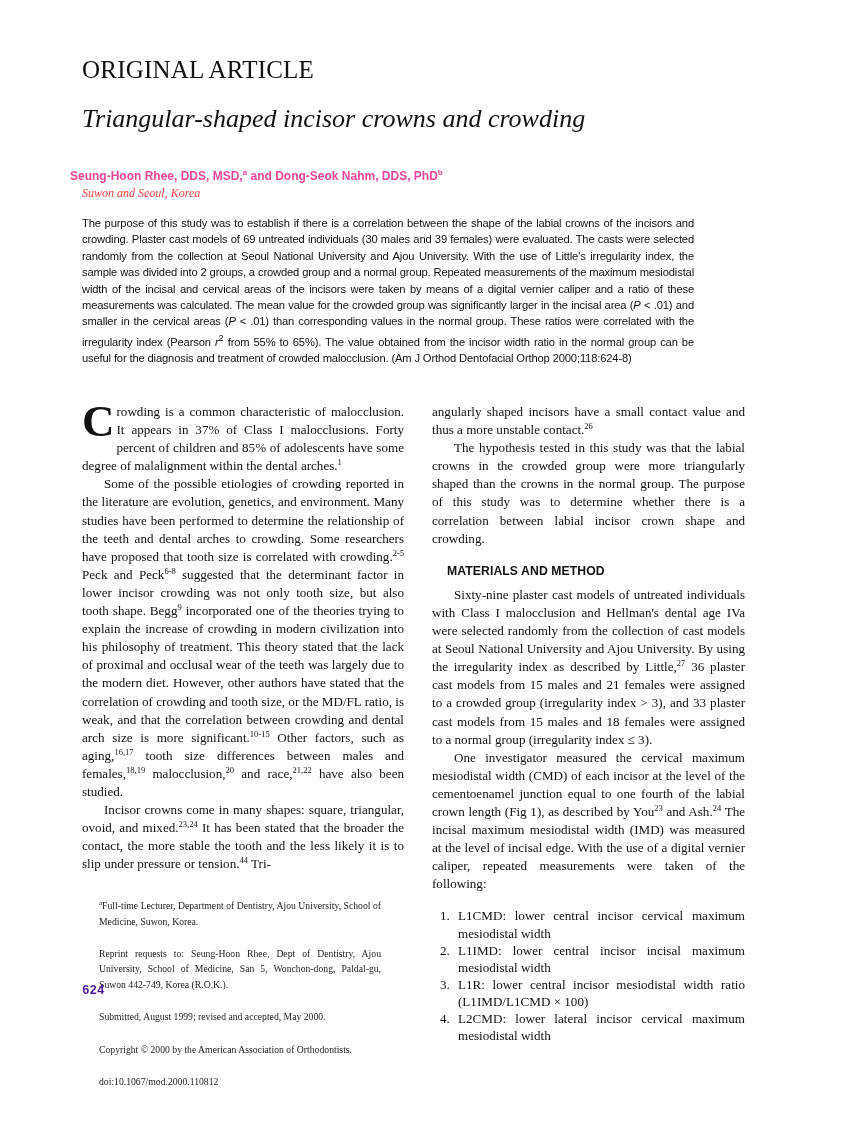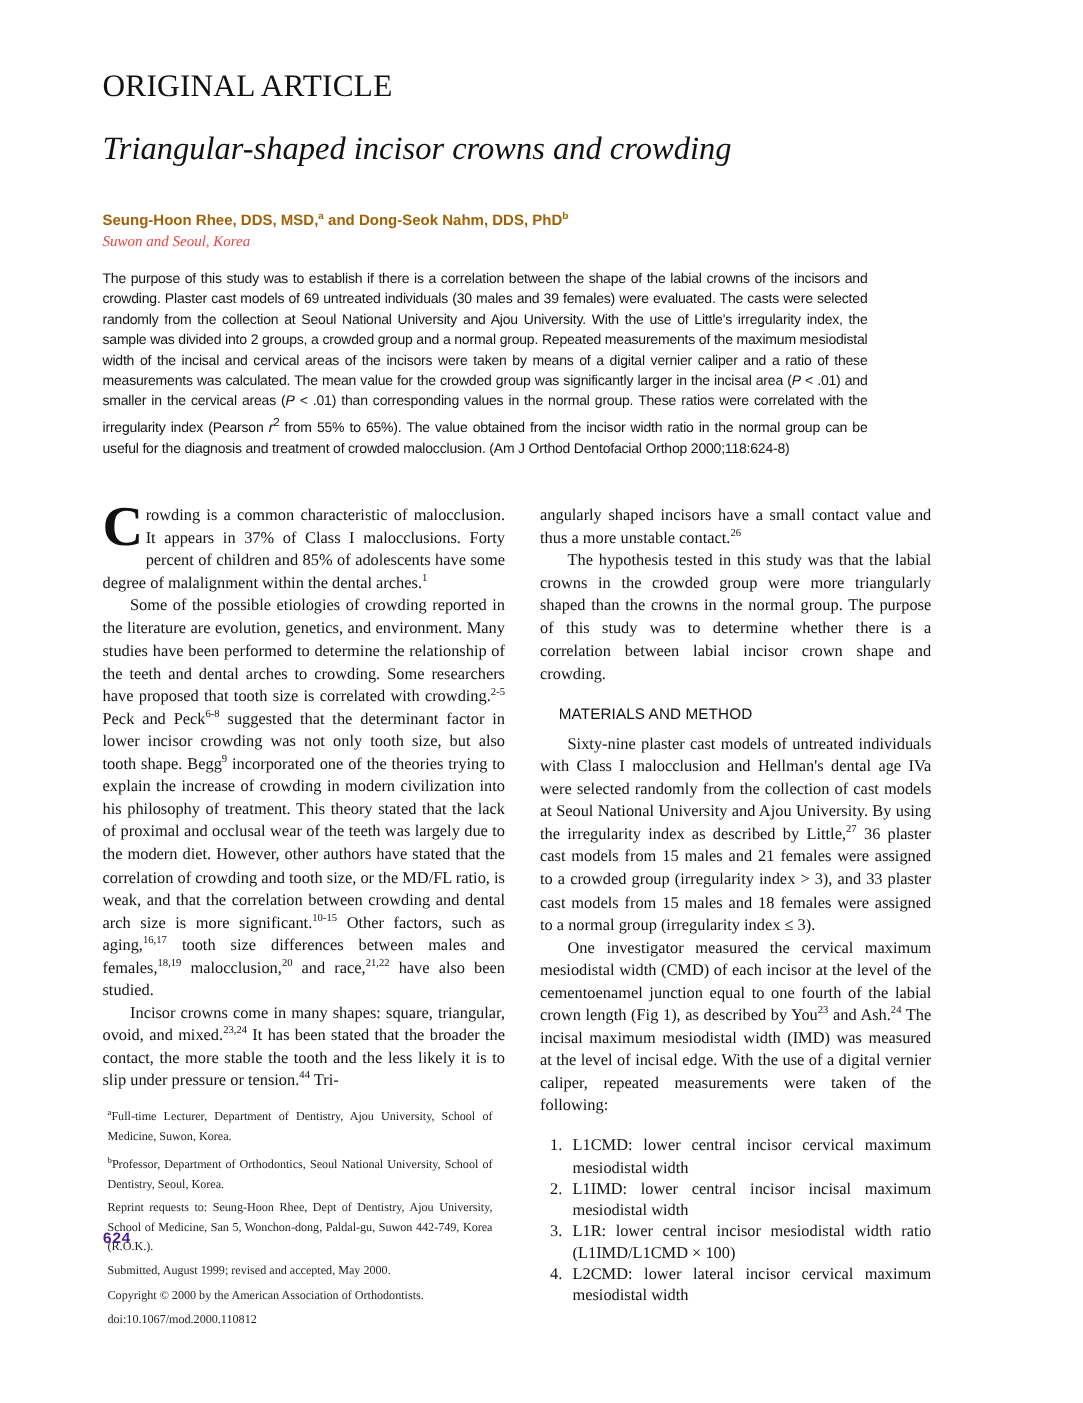--- a/index.html
+++ b/index.html
@@ -3,44 +3,44 @@
 <meta charset="utf-8">
 <style>
   html, body { margin: 0; padding: 0; background: #ffffff; }
   body { width: 866px; height: 1122px; position: relative; overflow: hidden; color: #111; }
   .page { position: absolute; left: 0; top: 0; width: 866px; height: 1122px; }
   .serif { font-family: "Liberation Serif", "DejaVu Serif", serif; }
   .sans { font-family: "Liberation Sans", "DejaVu Sans", sans-serif; }
 
   .section-label { position: absolute; left: 82px; top: 56px; font-size: 25px; letter-spacing: 0.2px; color: #111; }
   .title { position: absolute; left: 82px; top: 104px; font-size: 26px; font-style: italic; color: #111; }
-  .authors { position: absolute; left: 82px; top: 168px; font-size: 12px; font-weight: bold; color: #a16207; }
+  .authors { position: absolute; left: 70px; top: 168px; font-size: 12px; font-weight: bold; color: #ec4899; }
   .authors sup { font-size: 8px; font-weight: bold; }
   .location { position: absolute; left: 82px; top: 186px; font-size: 12px; font-style: italic; color: #ef4444; }
 
   .abstract { position: absolute; left: 82px; top: 215px; width: 612px; font-size: 11.2px; line-height: 16.4px; text-align: justify; color: #111; letter-spacing: -0.15px; }
   .abstract i { font-style: italic; }
 
   .col { position: absolute; top: 403px; width: 322px; font-size: 13.1px; line-height: 18.1px; text-align: justify; color: #111; }
   .col-left { left: 82px; }
   .col-right { left: 432px; width: 313px; }
   .col p { margin: 0; }
   .col p.indent { text-indent: 22px; }
   sup.ref { font-size: 8.5px; line-height: 0; vertical-align: super; }
 
   .dropcap { float: left; font-size: 45px; line-height: 34px; font-weight: bold; margin: 1px 2px 0 0; height: 36px; }
 
-  .heading { font-size: 12.2px; font-weight: normal; margin: 14px 0 6px 0; letter-spacing: 0.1px; padding-left: 15px; }
+  .heading { font-size: 12.2px; font-weight: bold; margin: 14px 0 6px 0; letter-spacing: 0.1px; padding-left: 15px; }
 
   .list { margin: 14px 0 0 0; padding: 0; list-style: none; }
   .list li { position: relative; padding-left: 26px; font-size: 13.1px; line-height: 17.1px; text-align: justify; }
   .list li .num { position: absolute; left: 8px; top: 0; }
 
   .footnotes { position: absolute; left: 82px; top: 879px; width: 316px; font-size: 9.7px; line-height: 15.4px; color: #222; text-align: justify; }
-  .footnotes div { margin: 4px; }
+  .footnotes div { margin: 17px; }
   .footnotes .bold { font-weight: bold; }
   .footnotes sup { font-size: 7px; }
 
   .page-number { position: absolute; left: 82px; top: 984px; font-size: 12.5px; font-weight: bold; color: #4c1d95; font-family: Liberation Mono, monospace; }
 </style>
 </head>
 <body>
 
 <div class="page">
 
@@ -67,21 +67,20 @@
     <ul class="list">
       <li><span class="num">1.</span><span>L1CMD: lower central incisor cervical maximum mesiodistal width</span></li>
       <li><span class="num">2.</span><span>L1IMD: lower central incisor incisal maximum mesiodistal width</span></li>
       <li><span class="num">3.</span><span>L1R: lower central incisor mesiodistal width ratio (L1IMD/L1CMD × 100)</span></li>
       <li><span class="num">4.</span><span>L2CMD: lower lateral incisor cervical maximum mesiodistal width</span></li>
     </ul>
   </div>
 
   <div class="footnotes serif">
     <div><sup>a</sup><span>Full-time Lecturer, Department of Dentistry, Ajou University, School of Medicine, Suwon, Korea.</span></div>
-    <div><sup>b</sup><span>Professor, Department of Orthodontics, Seoul National University, School of Dentistry, Seoul, Korea.</span></div>
     <div>Reprint requests to: Seung-Hoon Rhee, Dept of Dentistry, Ajou University, School of Medicine, San 5, Wonchon-dong, Paldal-gu, Suwon 442-749, Korea (R.O.K.).</div>
     <div>Submitted, August 1999; revised and accepted, May 2000.</div>
     <div>Copyright © 2000 by the American Association of Orthodontists.</div>
     <div>doi:10.1067/mod.2000.110812</div>
   </div>
 
   <div class="page-number sans">624</div>
 </div>
 
 </body></html>

